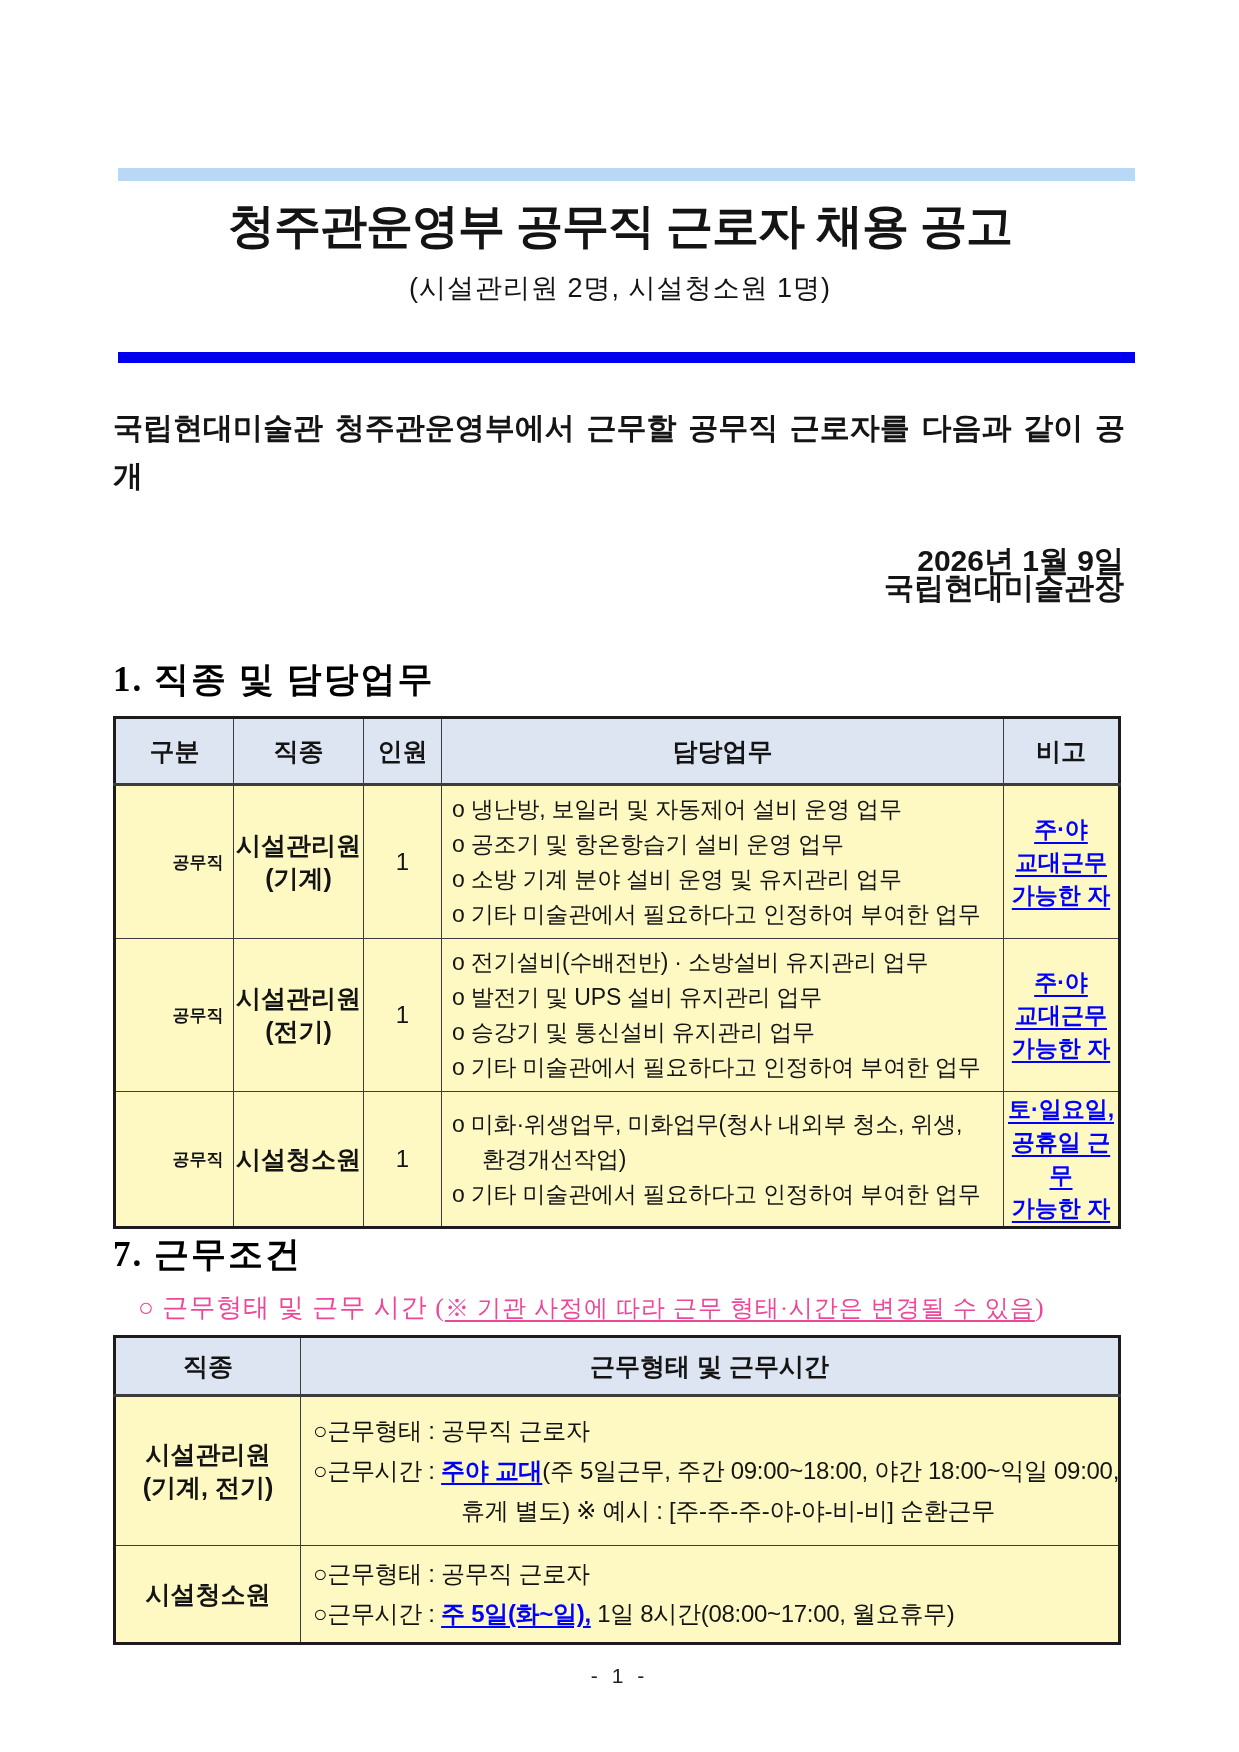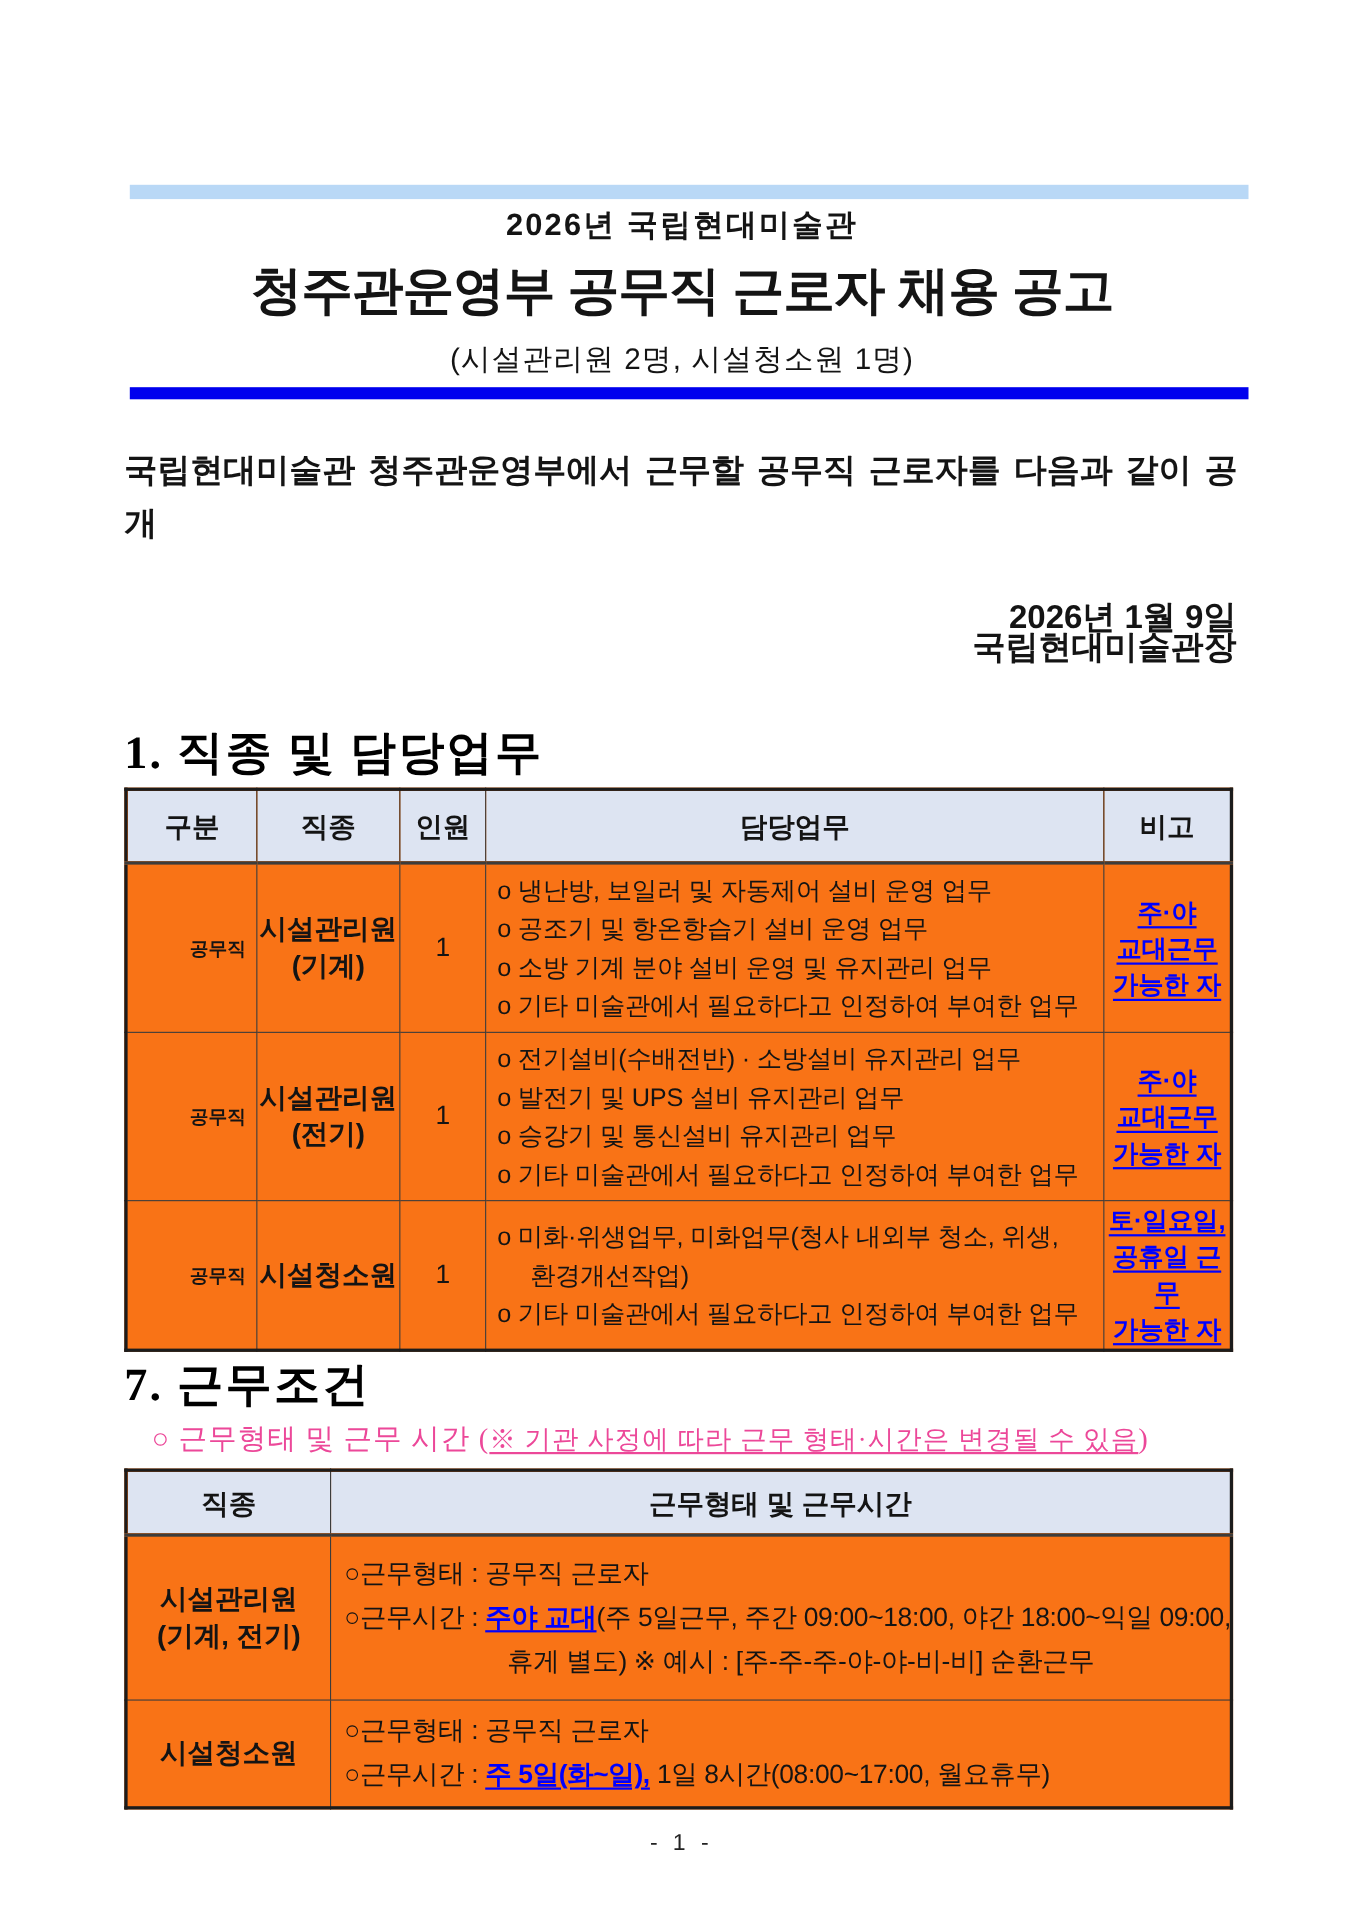--- a/index.html
+++ b/index.html
@@ -17,29 +17,29 @@
 
   .intro { position:absolute; left:113px; top:404px; width:1012px;
            font-size:30px; font-weight:bold; line-height:48px; letter-spacing:0px; }
   .intro .l1 { text-align:justify; text-align-last:justify; }
   .intro .l2 { text-align:left; word-spacing:6px; }
 
   .date-line   { position:absolute; right:115px; top:541px; font-size:30px; font-weight:bold; }
   .signer-line { position:absolute; right:115px; top:568px; font-size:30px; font-weight:bold; }
 
   .sec-heading { position:absolute; left:113px; font-family:"Liberation Serif","DejaVu Serif",serif;
-                 font-size:42px; font-weight:600; letter-spacing:2px; color:#000; }
+                 font-size:35px; font-weight:600; letter-spacing:2px; color:#000; }
   .sec1 { top:656px; }
   .sec2 { top:1231px; }
 
   .sec2-bullet { position:absolute; left:138px; top:1290px; font-family:"Liberation Serif","DejaVu Serif",serif;
                  font-size:26px; color:#ec4899; letter-spacing:1px; }
   .sec2-bullet .note-underline { text-decoration:underline; text-underline-offset:4px; font-size:24px; }
 
-  table.doc { border-collapse:collapse; table-layout:fixed; background:#f97316; }
+  table.doc { border-collapse:collapse; table-layout:fixed; background:#fef9c3; }
   table.doc td, table.doc th { border:1px solid #3c3c3c; overflow:hidden; }
   table.doc { border:3px solid #1c1c1c; }
   .t1 { position:absolute; left:113px; top:716px; width:1005px; }
   .t2 { position:absolute; left:113px; top:1335px; width:1005px; }
 
   th.hd { background:#dde4f2; font-size:25px; font-weight:bold; text-align:center;
           border-bottom:3px solid #3c3c3c !important; }
   .t1 th.hd { height:62px; }
   .t2 th.hd { height:54px; }
 
@@ -63,21 +63,20 @@
             font-size:21px; color:#222; letter-spacing:4px; }
 </style>
 </head>
 <body>
 
 <div class="page">
 
   <div class="bar-light"></div>
 
   <div class="header-block">
-    <div class="org-line">2026년  국립현대미술관</div>
     <div class="main-title">청주관운영부 공무직 근로자 채용 공고</div>
     <div class="subtitle">(시설관리원 2명, 시설청소원 1명)</div>
   </div>
 
   <div class="bar-blue"></div>
 
   <div class="intro">
     <div class="l1">국립현대미술관 청주관운영부에서 근무할 공무직 근로자를 다음과 같이 공개</div>
   </div>
 

